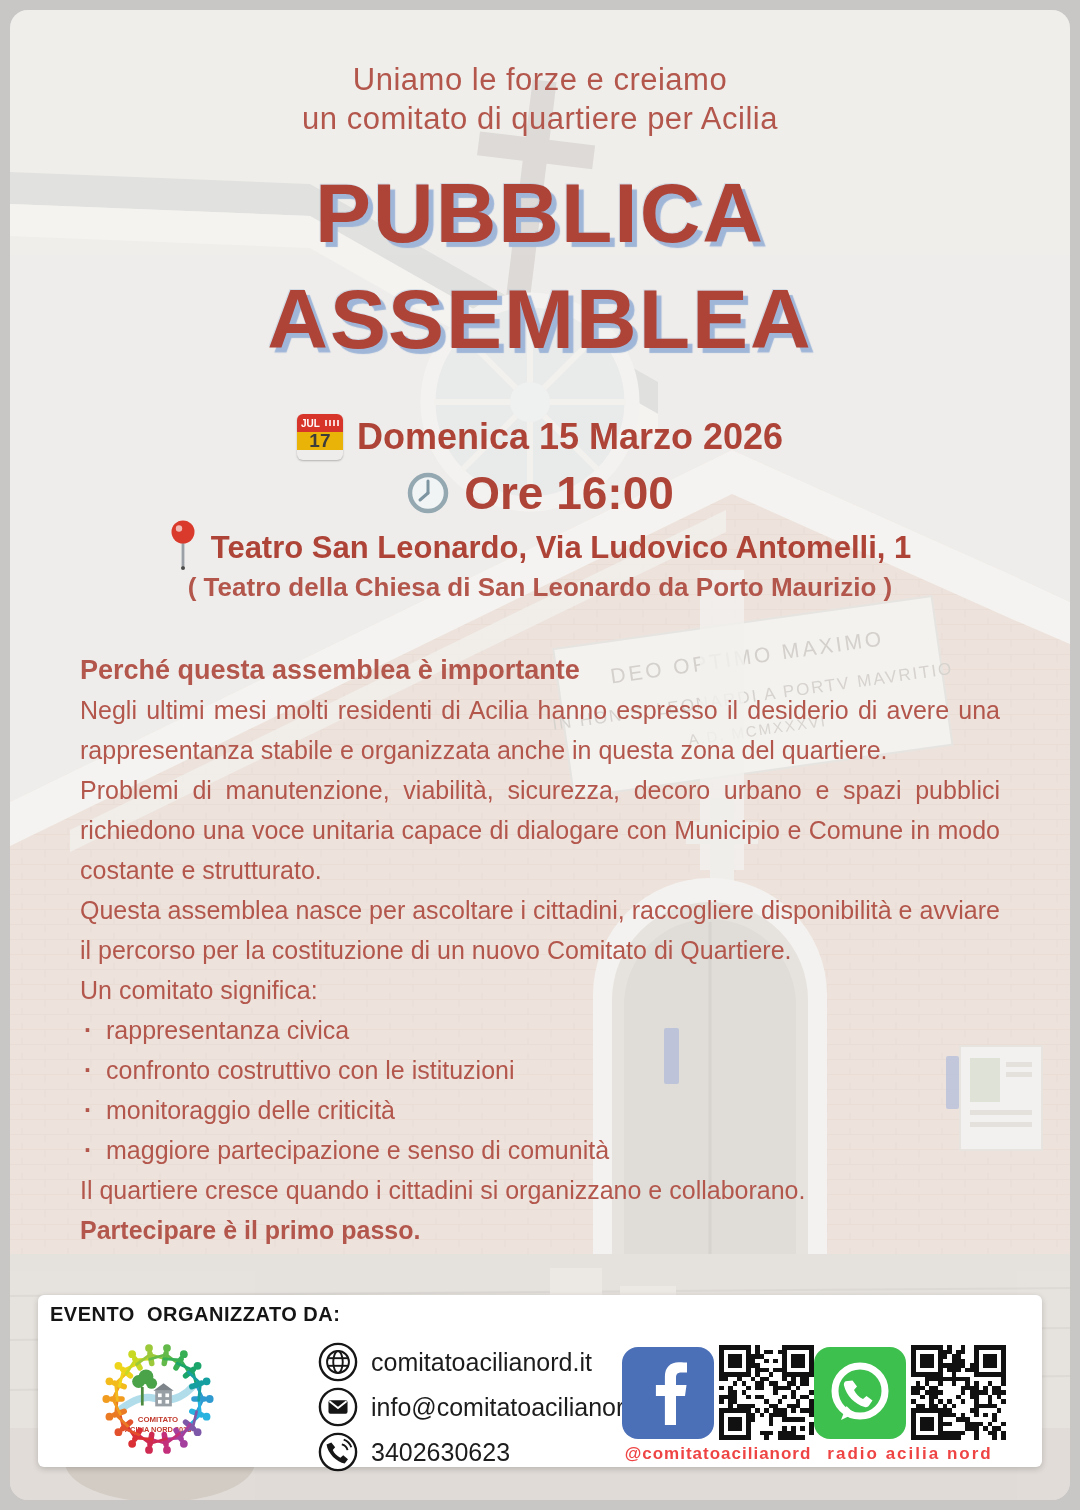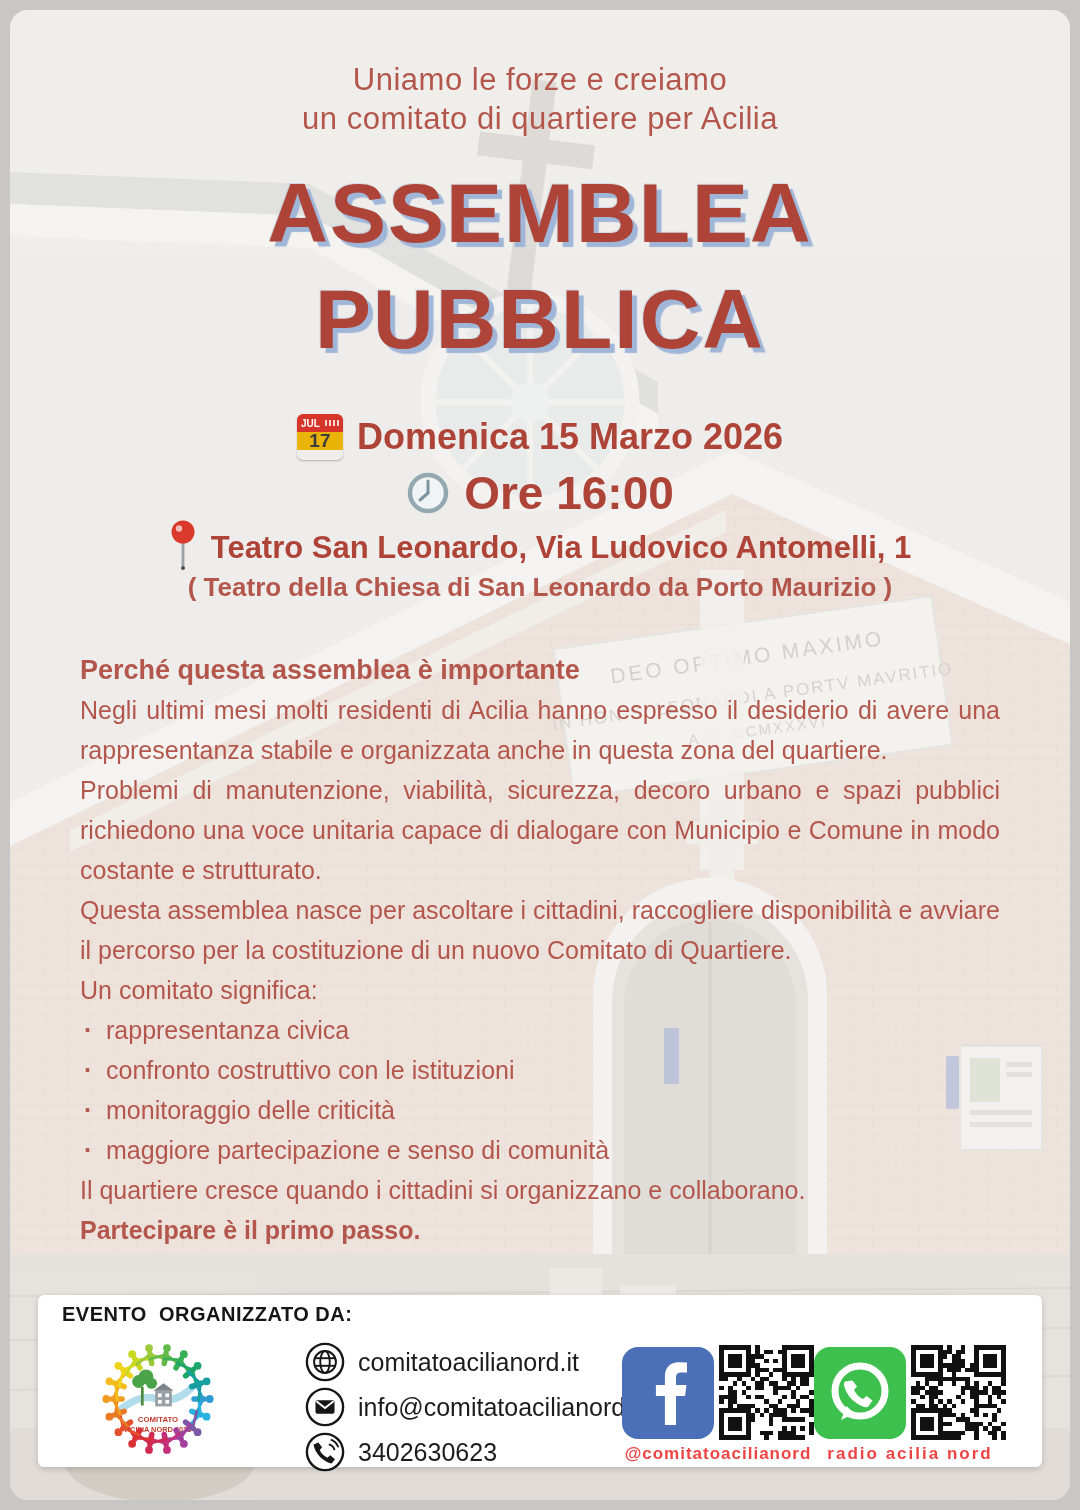--- a/index.html
+++ b/index.html
@@ -42,25 +42,25 @@
   .body-copy .heading{font-weight:700;font-size:27px;margin:0;}
   .body-copy p{margin:0;}
   p.just{text-align:justify;}
   .body-copy ul{margin:0;padding:0;list-style:none;}
   .body-copy li{position:relative;padding-left:26px;}
   .body-copy li::before{content:"\00B7";position:absolute;left:4px;font-weight:700;}
   .cta{font-weight:700;}
 
   .footer-card{position:absolute;left:28px;top:1285px;width:1004px;height:172px;
     background:#fff;border-radius:6px;box-shadow:0 2px 6px rgba(0,0,0,.18);}
-  .org-label{position:absolute;left:24px;top:8px;font-size:20px;font-weight:700;color:#151515;
+  .org-label{position:absolute;left:12px;top:8px;font-size:20px;font-weight:700;color:#151515;
     letter-spacing:.5px;white-space:pre;}
   .logo{position:absolute;left:60px;top:44px;width:120px;height:120px;}
 
-  .contacts{position:absolute;left:267px;top:46px;display:flex;flex-direction:column;gap:3px;}
+  .contacts{position:absolute;left:280px;top:46px;display:flex;flex-direction:column;gap:3px;}
   .c-row{display:flex;align-items:center;gap:13px;height:42px;font-size:25px;color:#1c1c1c;}
   .c-icon{width:40px;height:40px;flex:0 0 auto;}
 
   .pair{position:absolute;top:50px;width:192px;}
   .pair-fb{left:584px;} .pair-wa{left:776px;}
   .tiles{display:flex;gap:5px;align-items:center;height:95px;}
   .tile{width:92px;height:92px;border-radius:16px;flex:0 0 auto;}
   .fb-tile{background:var(--fb);} .wa-tile{background:var(--wa);}
   .tile svg{width:100%;height:100%;display:block;}
   .qr{width:95px;height:95px;background:#fff;flex:0 0 auto;}
@@ -147,22 +147,22 @@
       <circle cx="175" cy="1385" r="10" fill="#c98f5f" opacity=".8"></circle>
     </g>
   </svg>
 
   <div class="kicker">
     <div>Uniamo le forze e creiamo</div>
     <div>un comitato di quartiere per Acilia</div>
   </div>
 
   <h1 class="title">
+    <div>PUBBLICA</div>
     <div>ASSEMBLEA</div>
-    <div>PUBBLICA</div>
   </h1>
 
   <div class="event-row row-date">
     <div class="cal">
       <div class="cal-top">
         <span>JUL</span>
         <span class="cal-dots"></span>
       </div>
       <div class="cal-day">17</div>
     </div>

